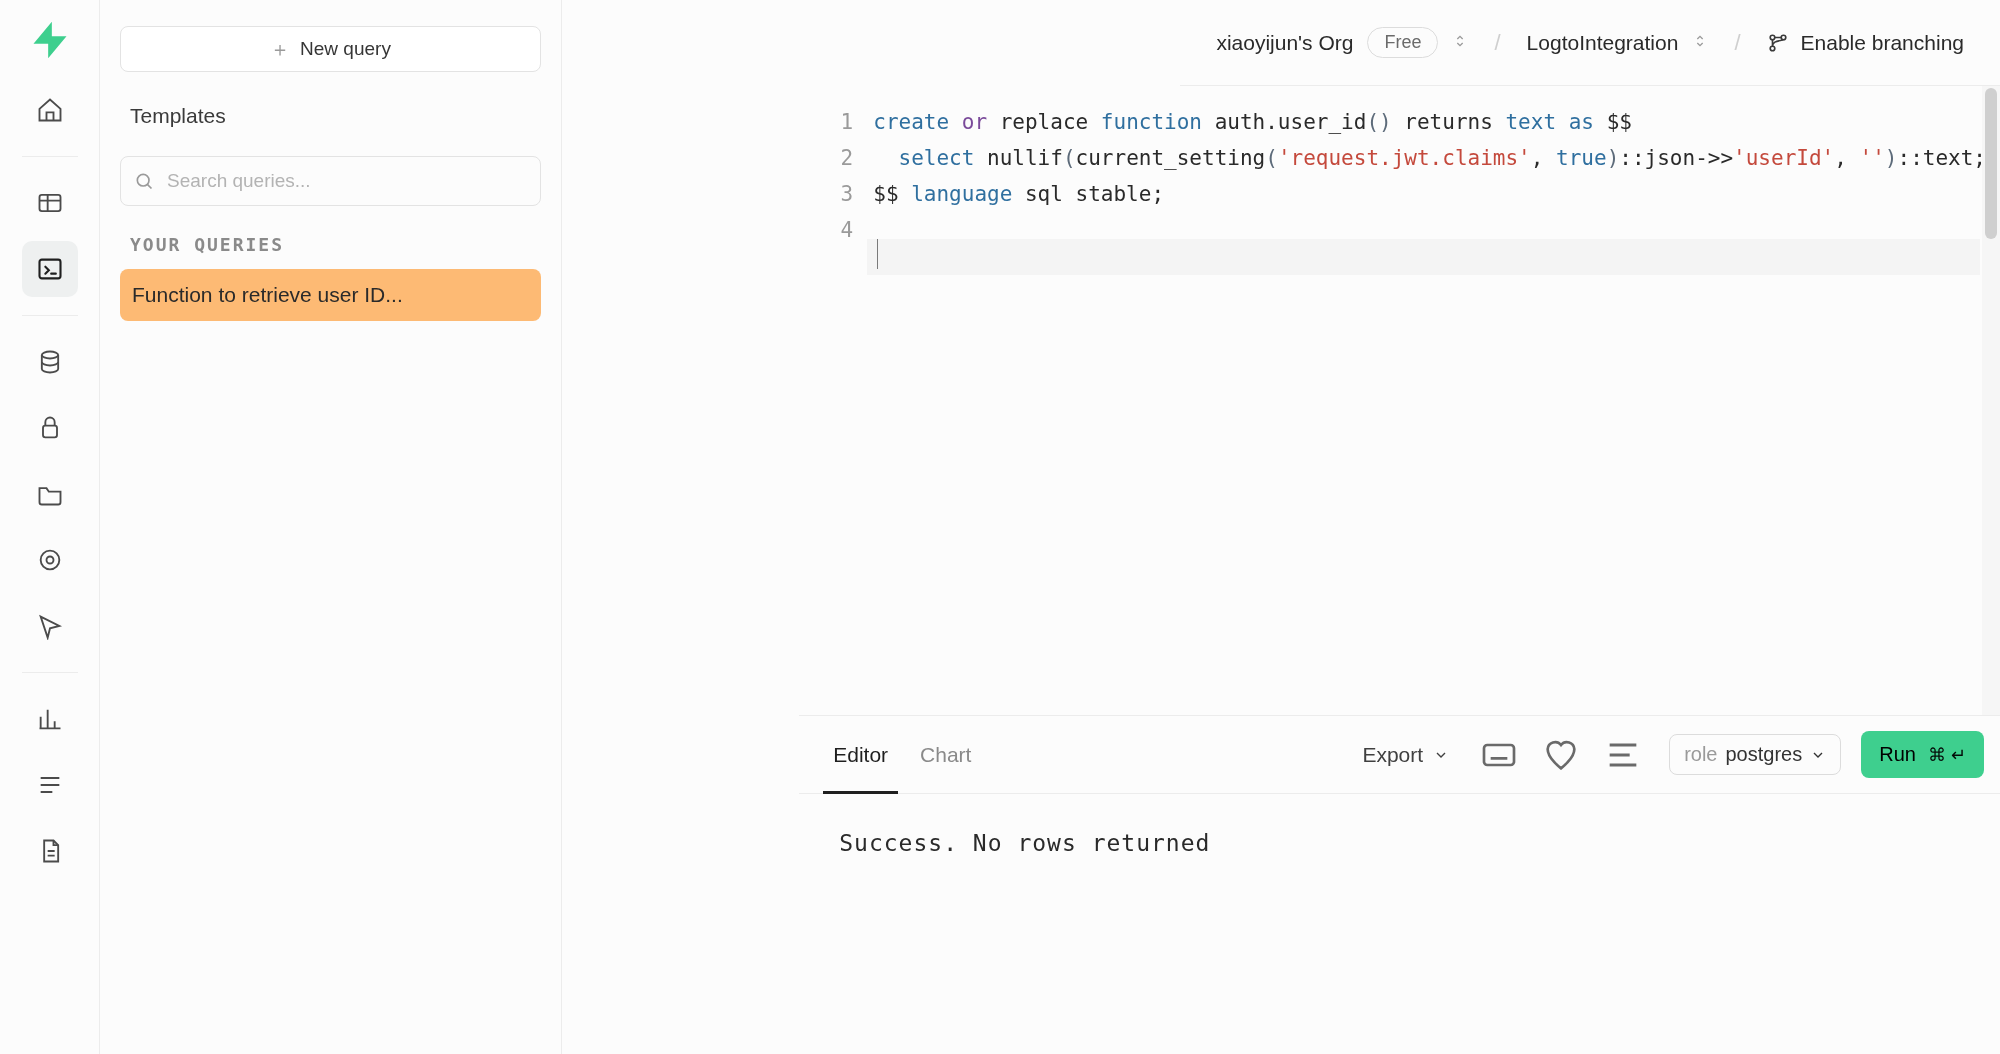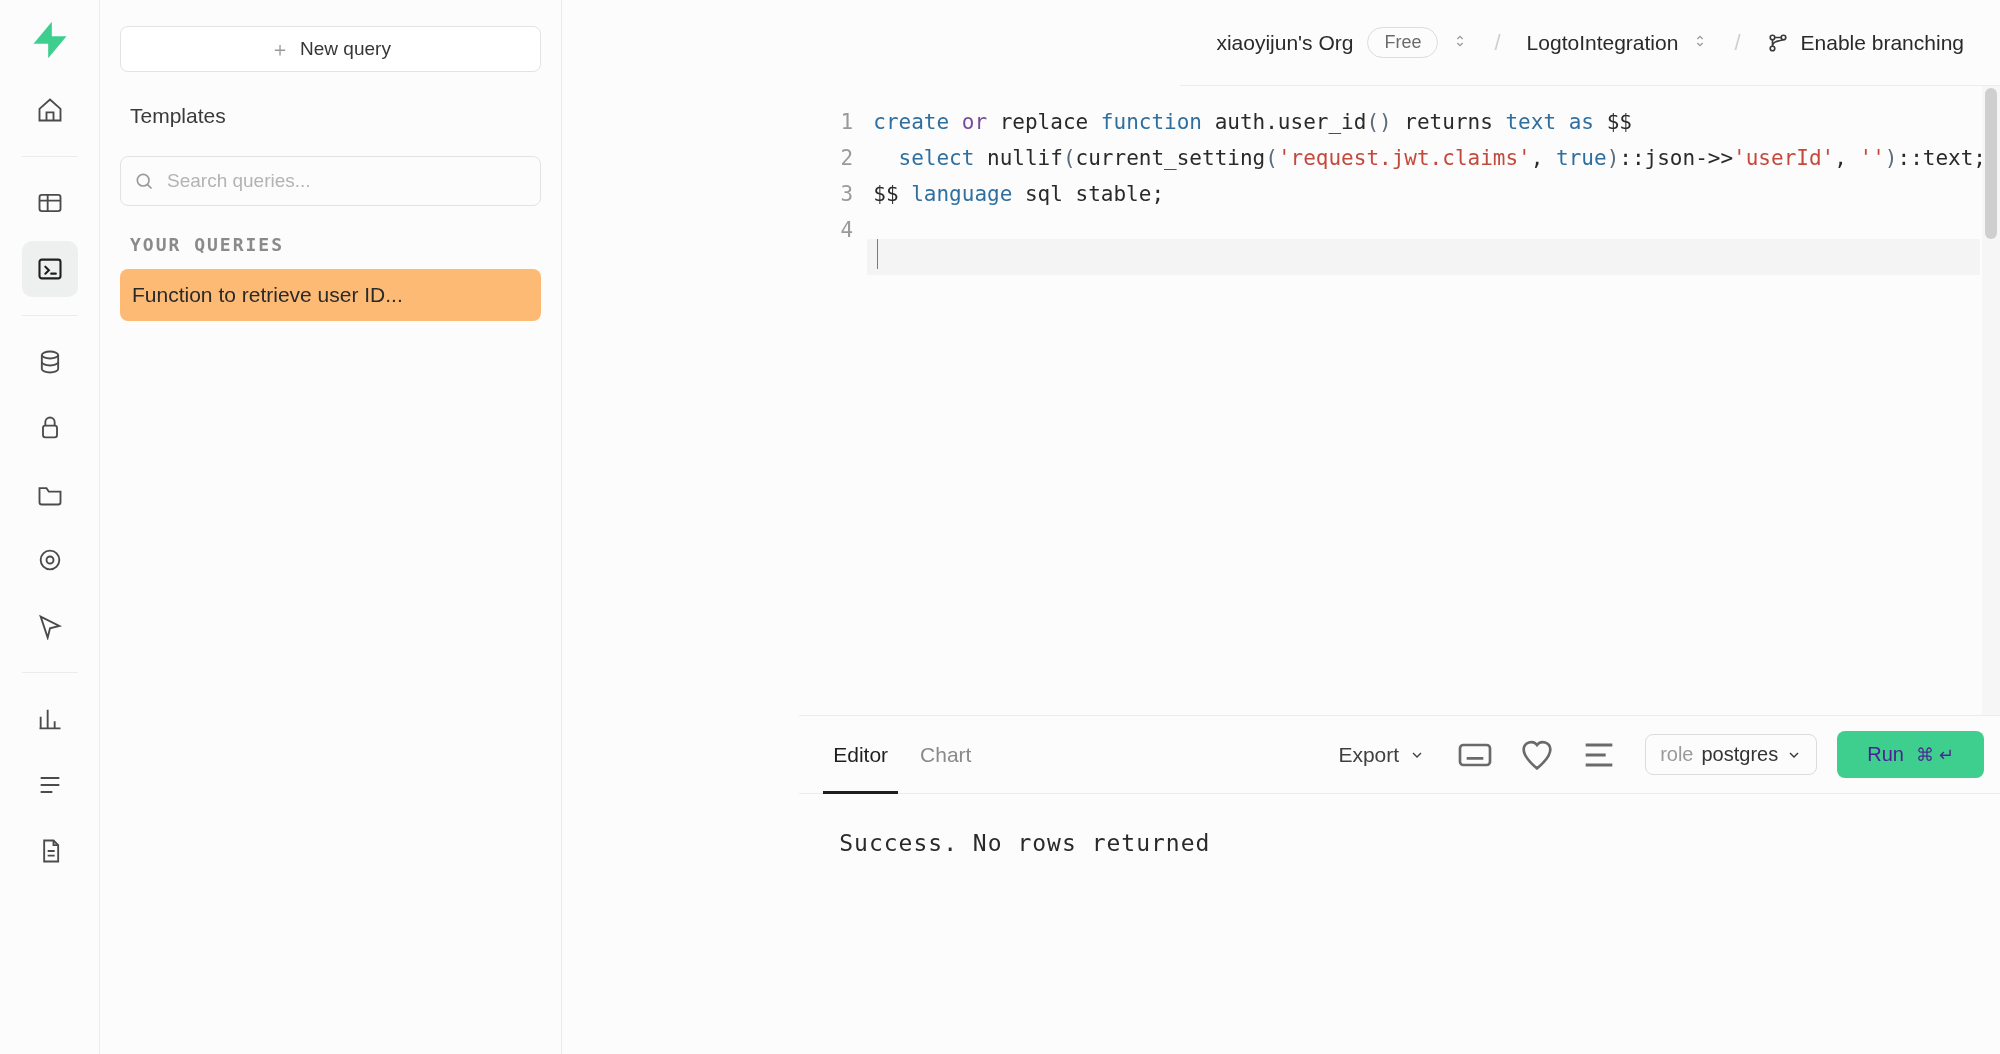--- a/index.html
+++ b/index.html
@@ -193,22 +193,22 @@
     color:#6a6a6a;cursor:pointer;margin:0 6px;
   }
   .role-sel{
     display:flex;align-items:center;gap:8px;
     border:1px solid #dcdcdc;border-radius:8px;
     padding:8px 14px;font-size:20px;cursor:pointer;
     color:#333;margin:0 10px;
   }
   .role-sel .muted{color:#9a9a9a;}
   .run-btn{
-    background:#3ecf8e;color:#4c1d95;font-size:20px;font-weight:500;
-    border-radius:8px;padding:12px 30px;display:flex;align-items:center;gap:12px;
+    background:#3ecf8e;color:#000000;font-size:20px;font-weight:500;
+    border-radius:8px;padding:12px 18px;display:flex;align-items:center;gap:12px;
     cursor:pointer;border:none;
   }
   .run-btn .hint{font-size:18px;opacity:.95;}
 
   
   .result-body{
     flex:0 0 auto;height:260px;padding:36px 40px;
     font-family: ui-monospace, SFMono-Regular, Menlo, monospace;
     font-size:23px;color:#2a2a2a;letter-spacing:1px;
   }

